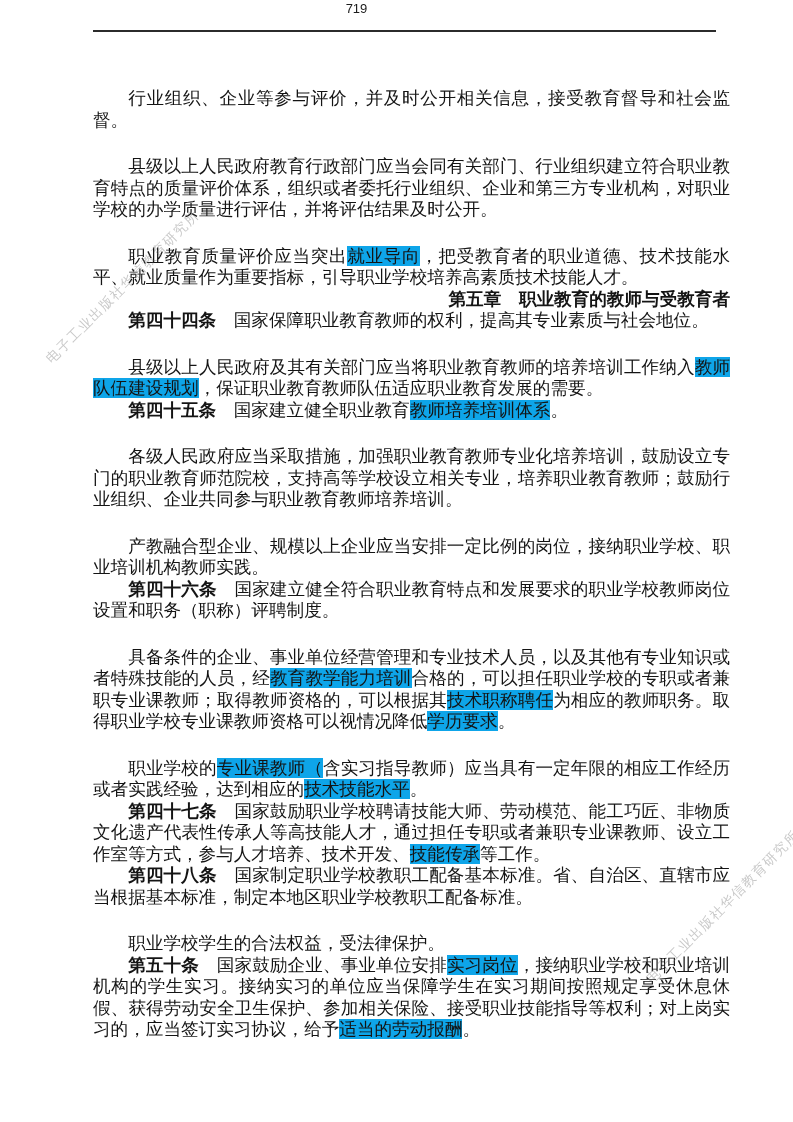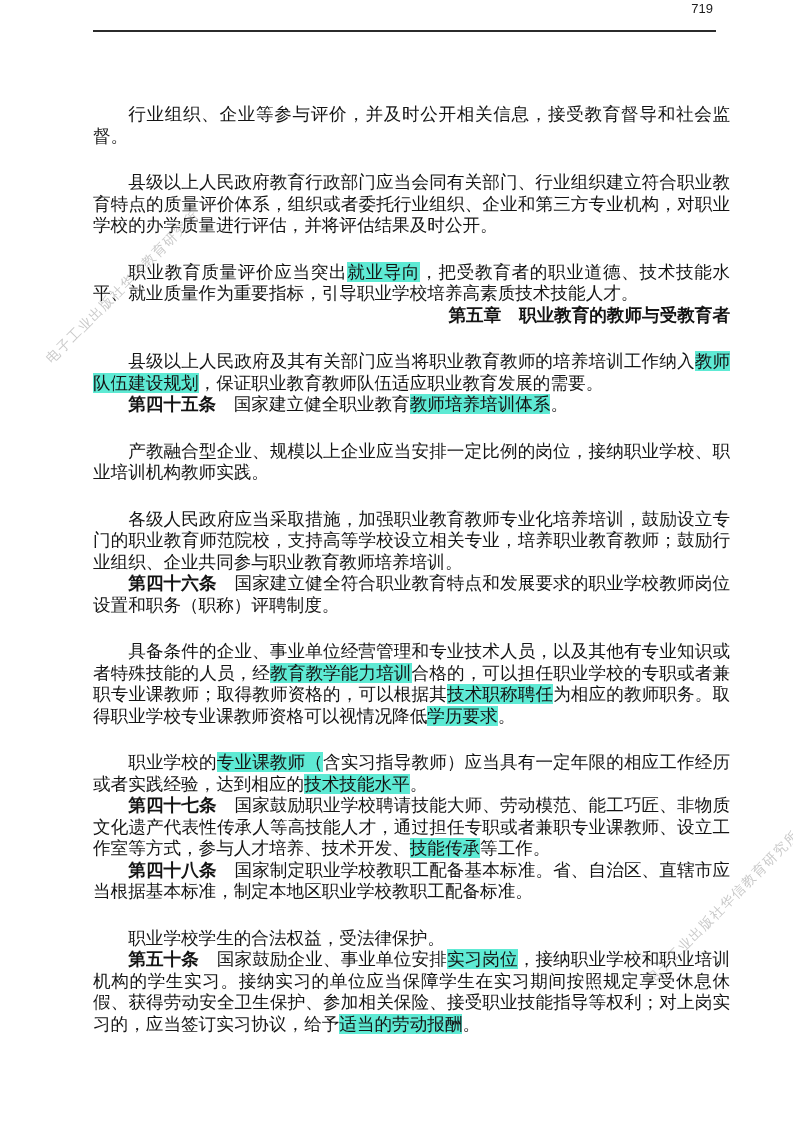--- a/index.html
+++ b/index.html
@@ -7,47 +7,47 @@
     width: 793px; height: 1122px;
     position: relative;
     background: #ffffff;
     overflow: hidden;
     font-family: "Liberation Serif", "DejaVu Serif", serif;
     color: #141414;
   }
   .page-number {
     position: absolute;
     top: 1px; left: 0; width: 713px;
-    text-align: right;
+    text-align: center;
     font-family: "Liberation Sans", "DejaVu Sans", sans-serif;
     font-size: 13px;
     color: #1c1c1c;
   }
   .header-rule {
     position: absolute;
     left: 93px; top: 30px;
     width: 623px; height: 2px;
     background: #2b2b2b;
   }
   main {
     position: absolute;
-    left: 93px; top: 104px;
+    left: 93px; top: 88px;
     width: 637px;
     font-size: 17.6px;
     line-height: 21.5px;
     text-align: justify;
   }
   p.para { margin: 0; text-indent: 2em; }
   p.para.spaced { margin-top: 25px; }
   p.para.heading { text-align: right; text-indent: 0; }
   .bold {
     font-weight: 700;
     font-family: "Liberation Sans", "DejaVu Sans", sans-serif;
   }
-  .hl { background: #5eead4; }
+  .hl { background: #0ea5e9; }
   .watermark {
     position: absolute;
     font-family: "Liberation Sans", "DejaVu Sans", sans-serif;
     font-size: 13.5px;
     letter-spacing: 1.5px;
     color: rgba(110, 110, 110, 0.38);
     white-space: nowrap;
     transform: rotate(-45deg);
     transform-origin: center center;
     pointer-events: none;
@@ -59,24 +59,25 @@
 <body>
 
 <div class="page-number">719</div>
 <div class="header-rule"></div>
 
 <main>
     <p class="para"><span>行业组织、企业等参与评价，并及时公开相关信息，接受教育督导和社会监督。</span></p>
     <p class="para spaced"><span>县级以上人民政府教育行政部门应当会同有关部门、行业组织建立符合职业教育特点的质量评价体系，组织或者委托行业组织、企业和第三方专业机构，对职业学校的办学质量进行评估，并将评估结果及时公开。</span></p>
     <p class="para spaced"><span>职业教育质量评价应当突出</span><span class="hl">就业导向</span><span>，把受教育者的职业道德、技术技能水平、就业质量作为重要指标，引导职业学校培养高素质技术技能人才。</span></p>
     <p class="para heading"><span class="bold">第五章　职业教育的教师与受教育者</span></p>
+    <p class="para"><span class="bold">第四十四条</span><span>　国家保障职业教育教师的权利，提高其专业素质与社会地位。</span></p>
     <p class="para spaced"><span>县级以上人民政府及其有关部门应当将职业教育教师的培养培训工作纳入</span><span class="hl">教师队伍建设规划</span><span>，保证职业教育教师队伍适应职业教育发展的需要。</span></p>
     <p class="para"><span class="bold">第四十五条</span><span>　国家建立健全职业教育</span><span class="hl">教师培养培训体系</span><span>。</span></p>
+    <p class="para spaced"><span>各级人民政府应当采取措施，加强职业教育教师专业化培养培训，鼓励设立专门的职业教育师范院校，支持高等学校设立相关专业，培养职业教育教师；鼓励行业组织、企业共同参与职业教育教师培养培训。</span></p>
     <p class="para spaced"><span>产教融合型企业、规模以上企业应当安排一定比例的岗位，接纳职业学校、职业培训机构教师实践。</span></p>
-    <p class="para spaced"><span>各级人民政府应当采取措施，加强职业教育教师专业化培养培训，鼓励设立专门的职业教育师范院校，支持高等学校设立相关专业，培养职业教育教师；鼓励行业组织、企业共同参与职业教育教师培养培训。</span></p>
     <p class="para"><span class="bold">第四十六条</span><span>　国家建立健全符合职业教育特点和发展要求的职业学校教师岗位设置和职务（职称）评聘制度。</span></p>
     <p class="para spaced"><span>具备条件的企业、事业单位经营管理和专业技术人员，以及其他有专业知识或者特殊技能的人员，经</span><span class="hl">教育教学能力培训</span><span>合格的，可以担任职业学校的专职或者兼职专业课教师；取得教师资格的，可以根据其</span><span class="hl">技术职称聘任</span><span>为相应的教师职务。取得职业学校专业课教师资格可以视情况降低</span><span class="hl">学历要求</span><span>。</span></p>
     <p class="para spaced"><span>职业学校的</span><span class="hl">专业课教师（</span><span>含实习指导教师）应当具有一定年限的相应工作经历或者实践经验，达到相应的</span><span class="hl">技术技能水平</span><span>。</span></p>
     <p class="para"><span class="bold">第四十七条</span><span>　国家鼓励职业学校聘请技能大师、劳动模范、能工巧匠、非物质文化遗产代表性传承人等高技能人才，通过担任专职或者兼职专业课教师、设立工作室等方式，参与人才培养、技术开发、</span><span class="hl">技能传承</span><span>等工作。</span></p>
     <p class="para"><span class="bold">第四十八条</span><span>　国家制定职业学校教职工配备基本标准。省、自治区、直辖市应当根据基本标准，制定本地区职业学校教职工配备标准。</span></p>
     <p class="para spaced"><span>职业学校学生的合法权益，受法律保护。</span></p>
     <p class="para"><span class="bold">第五十条</span><span>　国家鼓励企业、事业单位安排</span><span class="hl">实习岗位</span><span>，接纳职业学校和职业培训机构的学生实习。接纳实习的单位应当保障学生在实习期间按照规定享受休息休假、获得劳动安全卫生保护、参加相关保险、接受职业技能指导等权利；对上岗实习的，应当签订实习协议，给予</span><span class="hl">适当的劳动报酬</span><span>。</span></p>
   </main>
 
 <div class="watermark left">电子工业出版社华信教育研究所</div>

